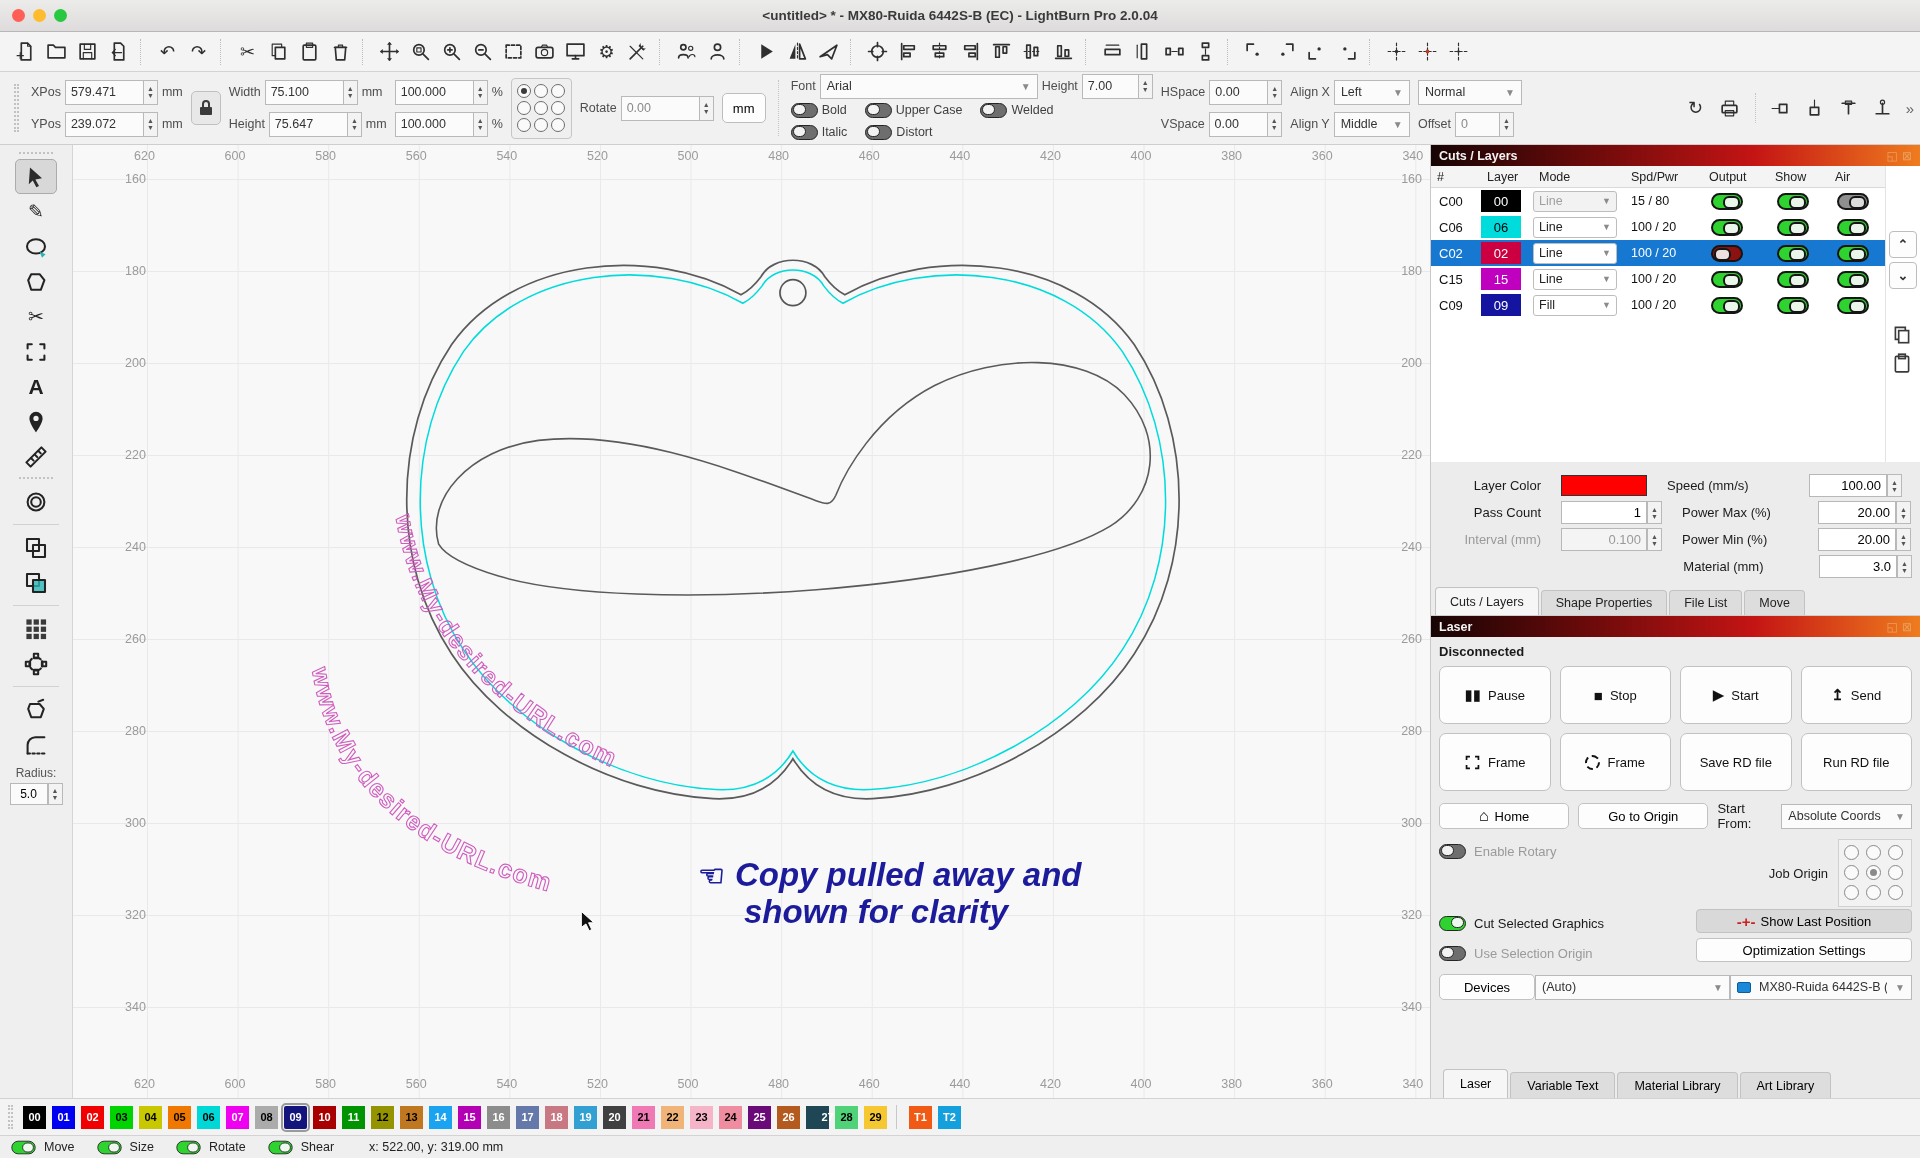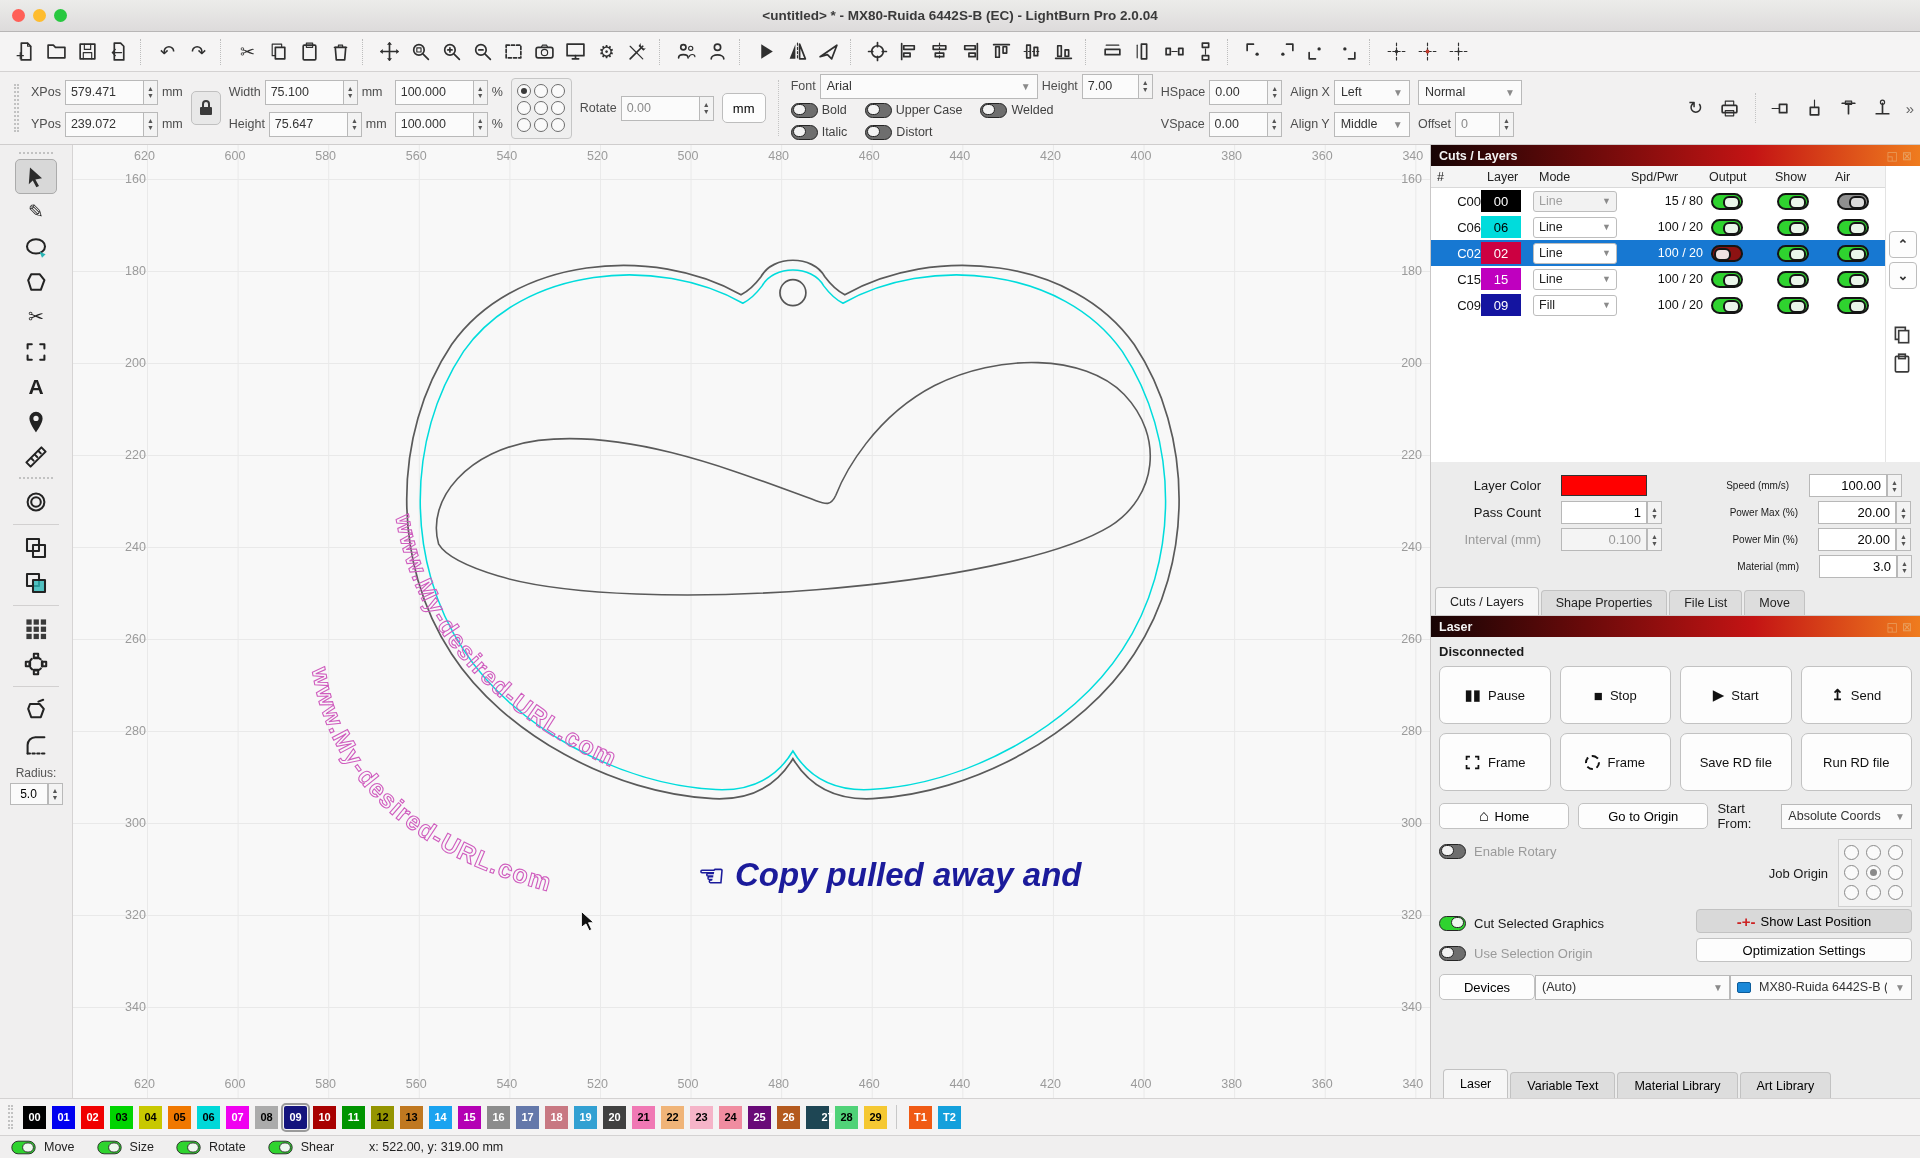--- a/index.html
+++ b/index.html
@@ -75,21 +75,21 @@
 
   
   .panel { width:490px; background:#ececec; border-left:1px solid #c9c7c7; display:flex; flex-direction:column; flex:none; }
   .phead { height:21px; background:linear-gradient(90deg,#170404 0%,#6b0a0a 32%,#c41414 66%,#ef7c1e 100%); color:#f3f3f3; font-size:12.5px; font-weight:bold; display:flex; align-items:center; padding:0 8px; flex:none; }
   .phead .hicons { margin-left:auto; display:flex; gap:4px; color:#e8a060; font-size:12px; font-weight:normal; }
   .tablezone { background:#fff; height:296px; display:flex; flex:none; }
   .ltable { flex:1; }
   .thead { display:flex; height:22px; background:#f4f4f4; border-bottom:1px solid #d9d9d9; font-size:12.5px; color:#222; align-items:center; }
   .thead span { padding-left:6px; }
   .c1{width:50px}.c2{width:52px}.c3{width:92px}.c4{width:78px}.c5{width:66px}.c6{width:60px}.c7{width:55px}
-  .lrow { display:flex; height:26px; align-items:center; font-size:13px; color:#111;text-align:right; }
+  .lrow { display:flex; height:26px; align-items:center; font-size:13px; color:#111; }
   .lrow.sel { background:#1778d2; color:#fff; }
   .c-id { width:50px; padding-left:8px; }
   .c-badge-w { width:52px; display:flex; }
   .c-badge { width:40px; height:22px; display:flex; align-items:center; justify-content:center; font-size:13px; }
   .c-mode-w { width:92px; display:flex; }
   .c-mode { width:84px; height:21px; background:#fff; border:1px solid #bdbdbd; border-radius:3px; display:flex; align-items:center; padding:0 5px; font-size:12.5px; color:#222; justify-content:space-between; }
   .c-mode .car{ color:#8a8a8a; font-size:9px;}
   .c-mode.dis { color:#9f9f9f; background:#f2f2f2; }
   .c-spd { width:78px; padding-left:6px; font-size:12.5px; }
   .c-tgw { width:66px; display:flex; justify-content:flex-start; padding-left:8px; }
@@ -100,21 +100,21 @@
   .ltg.off::after { right:auto; left:1px; background:#efe0e0; }
   .ltg.gray { background:#8f8f8f; }
   .ltg.gray::after { background:#dcdcdc; }
   .sidestrip { width:35px; position:relative; border-left:1px solid #e3e3e3; }
   .sbtn { position:absolute; left:3px; width:28px; height:27px; border:1px solid #bdbdbd; border-radius:4px; background:#fdfdfd; display:flex; align-items:center; justify-content:center; font-size:13px; color:#333; font-weight:bold; }
   .clipicn { position:absolute; left:5px; width:24px; height:24px; }
   .clipicn svg{ width:22px;height:22px; stroke:#3a3a3a; fill:none; stroke-width:1.5;}
   .settings { padding:10px 8px 6px 4px; flex:none; }
   .srow { display:flex; align-items:center; height:27px; gap:20px; }
   .slbl { width:106px; text-align:right; font-size:13px; color:#1a1a1a; }
-  .slbl2 { width:122px; text-align:right; font-size:10px; color:#1a1a1a; }
+  .slbl2 { width:122px; font-size:13px; color:#1a1a1a; }
   .slbl.dim,.slbl2.dim { color:#9a9a9a; }
   .sfld { display:flex; height:23px; }
   .sfld .box { width:78px; border:1px solid #b8b8b8; background:#fff; display:flex; align-items:center; justify-content:flex-end; padding:0 5px; font-size:13px; }
   .sfld .box.dim { color:#9a9a9a; background:#f4f4f4; }
   .sfld .spn{height:23px;}
   .swatch { width:86px; height:21px; background:#ff0000; border:1px solid #333; }
   .ptabs { display:flex; align-items:flex-end; height:30px; padding-left:4px; gap:2px; flex:none; border-bottom:1px solid #cfcdcd;}
   .ptab { height:25px; display:flex; align-items:center; padding:0 14px; font-size:12.5px; color:#222; background:#dddddd; border:1px solid #c2c2c2; border-bottom:none; border-radius:4px 4px 0 0; }
   .ptab.active { background:#f6f6f6; height:28px; font-weight:normal; }
   .laser { padding:5px 8px 0; display:flex; flex-direction:column; flex:1; min-height:0; }
@@ -806,20 +806,21 @@
           <span class="rnum" style="right: 8px; top: 303px;">220</span>
           <span class="rnum" style="right: 8px; top: 395px;">240</span>
           <span class="rnum" style="right: 8px; top: 487px;">260</span>
           <span class="rnum" style="right: 8px; top: 579px;">280</span>
           <span class="rnum" style="right: 8px; top: 671px;">300</span>
           <span class="rnum" style="right: 8px; top: 763px;">320</span>
           <span class="rnum" style="right: 8px; top: 855px;">340</span>
         </div>
       <div class="note">
         <span class="hand">☜</span><span>Copy pulled away and</span><br>
+        <span class="l2">shown for clarity</span>
       </div>
     </div>
 
     <div class="panel">
       <div class="phead">
         <span>Cuts / Layers</span>
         <span class="hicons">
             <span>◱</span>
             <span>⊠</span>
           </span>

